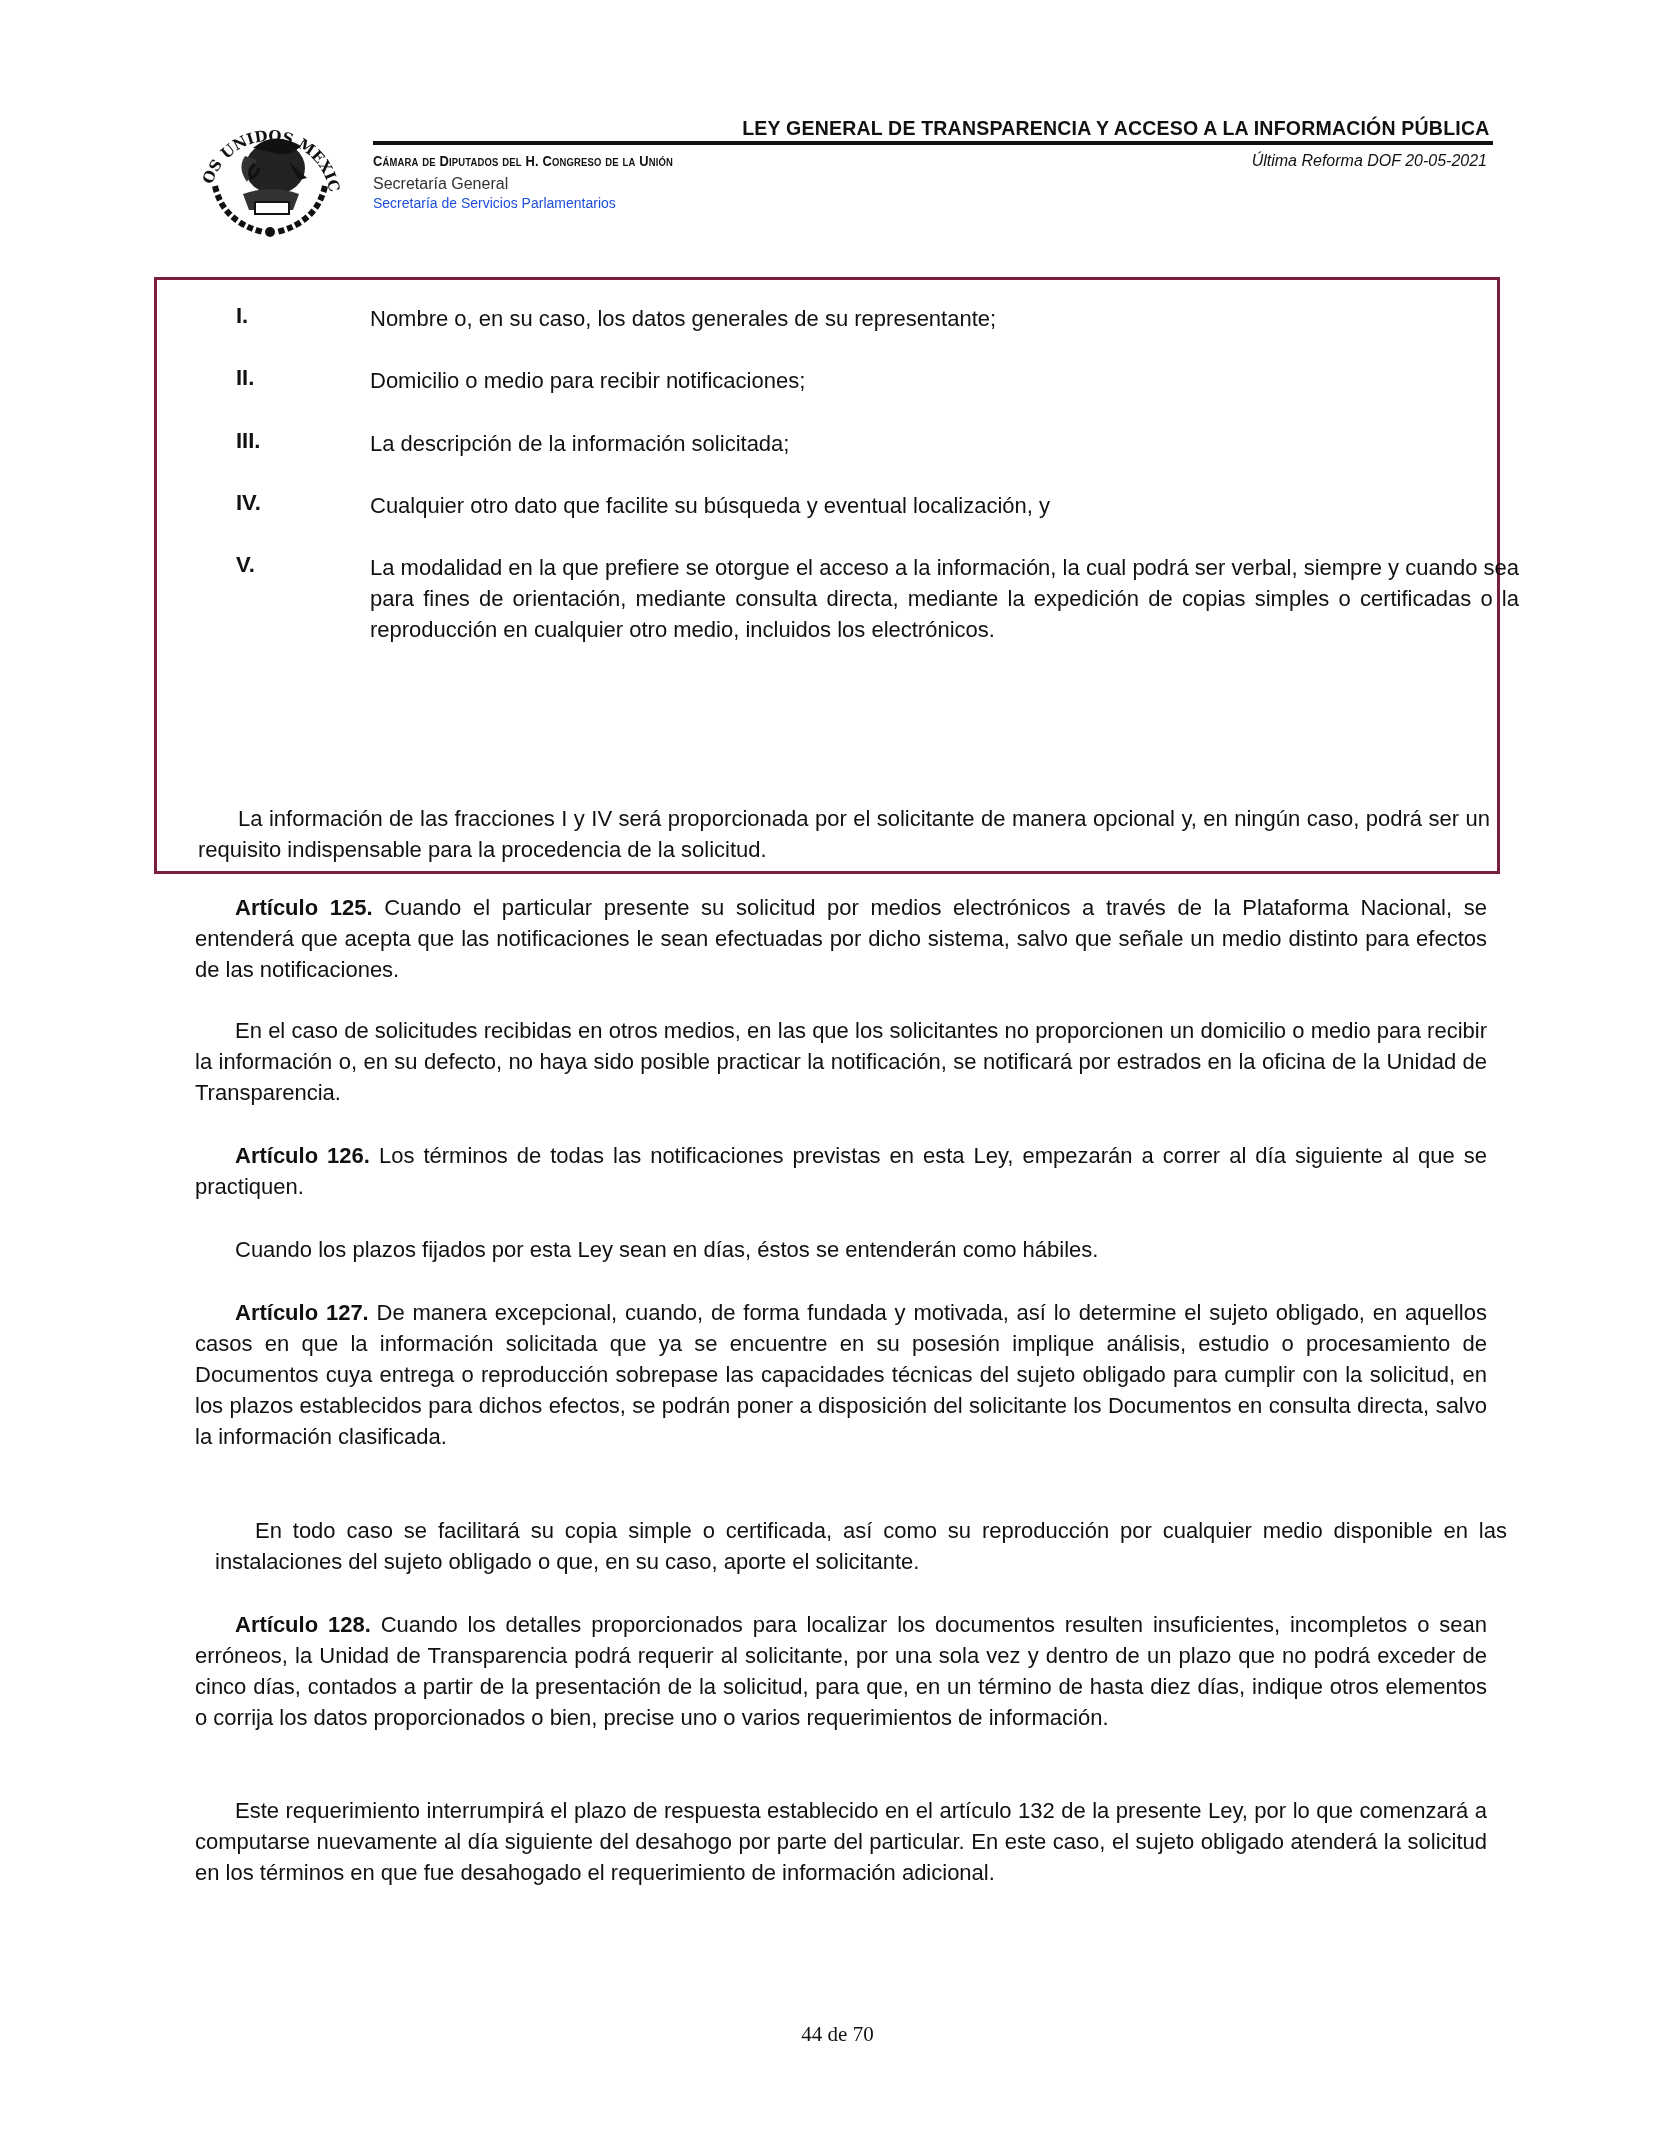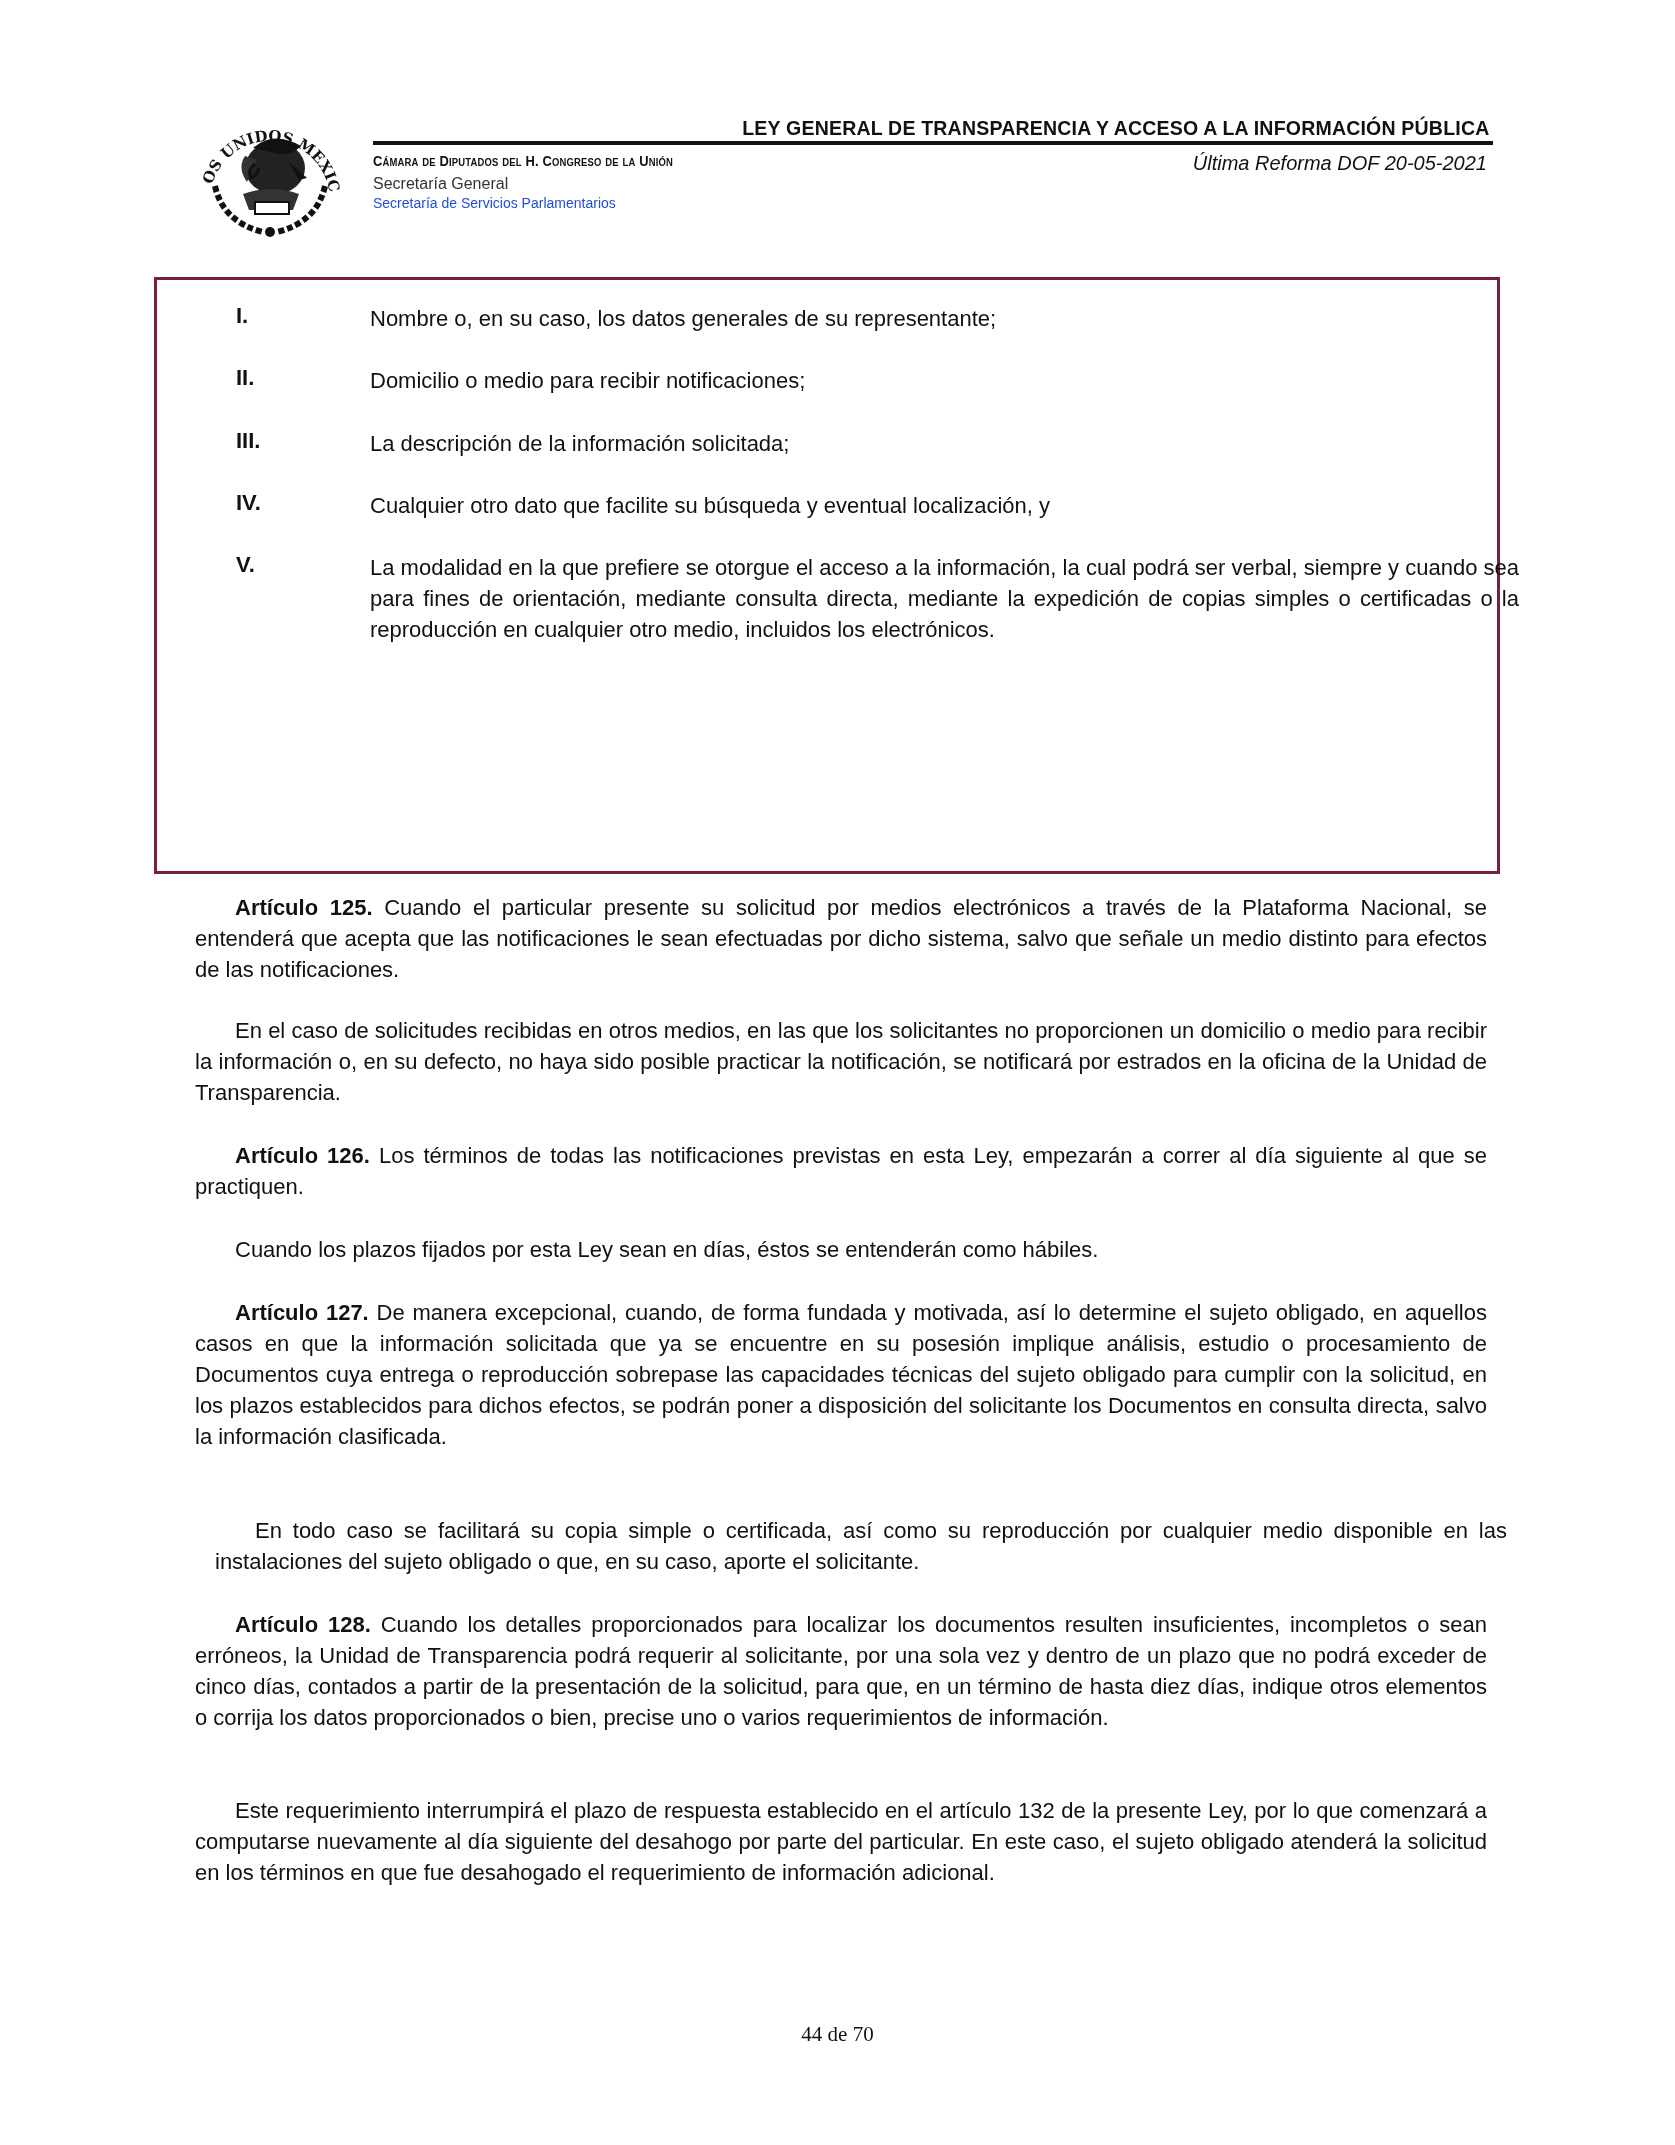--- a/index.html
+++ b/index.html
@@ -3,21 +3,21 @@
 <meta charset="utf-8">
 <style>
   html, body { margin: 0; padding: 0; background: #ffffff; }
   body { width: 1675px; height: 2145px; position: relative; overflow: hidden; color: #111; font-family: "Liberation Sans", sans-serif; }
   .seal { position: absolute; left: 193px; top: 98px; width: 154px; height: 146px; }
   .hdr-title { position: absolute; right: 186px; top: 116px; font-family: "Liberation Sans", sans-serif; font-weight: bold; font-size: 21px; letter-spacing: 0.2px; white-space: nowrap; transform: scaleX(0.93); transform-origin: right center; }
   .hdr-rule { position: absolute; left: 373px; top: 141px; width: 1120px; height: 4px; background: #111; }
   .hdr-chamber { position: absolute; left: 373px; top: 152px; font-size: 15px; font-weight: bold; font-variant: small-caps; white-space: nowrap; transform: scaleX(0.86); transform-origin: left center; letter-spacing: 0.2px; }
   .hdr-sec1 { position: absolute; left: 373px; top: 175px; font-size: 16px; color: #333; white-space: nowrap; }
   .hdr-sec2 { position: absolute; left: 373px; top: 195px; font-size: 14px; color: #1d4ed8; white-space: nowrap; }
-  .hdr-reform { position: absolute; right: 188px; top: 152px; font-size: 20px; font-style: italic; white-space: nowrap; }
+  .hdr-reform { position: absolute; right: 188px; top: 152px; font-size: 16px; font-style: italic; white-space: nowrap; }
 
   .box { position: absolute; left: 154px; top: 277px; width: 1340px; height: 591px; border: 3px solid #7a1f3d; box-sizing: content-box; }
 
   .item { position: absolute; left: 0; width: 100%; }
   .num { position: absolute; left: 79px; font-weight: bold; font-size: 22px; }
   .itxt { position: absolute; left: 178px; width: 1149px; font-size: 22px; line-height: 31px; text-align: justify; text-align-last: left; margin-left: 35px; }
 
   .para { position: absolute; left: 195px; width: 1292px; font-size: 22px; line-height: 31px; text-align: justify; text-indent: 40px; }
   .para.inbox { left: 41px; width: 1292px; }
   .para b { font-weight: bold; }
@@ -73,20 +73,21 @@
   </div>
   <div class="item" style="top: 210px;">
     <span class="num">IV.</span>
     <span class="itxt">Cualquier otro dato que facilite su búsqueda y eventual localización, y</span>
   </div>
   <div class="item" style="top: 272px;">
     <span class="num">V.</span>
     <span class="itxt">La modalidad en la que prefiere se otorgue el acceso a la información, la cual podrá ser verbal, siempre y cuando sea para fines de orientación, mediante consulta directa, mediante la expedición de copias simples o certificadas o la reproducción en cualquier otro medio, incluidos los electrónicos.</span>
   </div>
 
+  <div class="para inbox" style="top: 523px;">La información de las fracciones I y IV será proporcionada por el solicitante de manera opcional y, en ningún caso, podrá ser un requisito indispensable para la procedencia de la solicitud.</div>
 </div>
 
 <div class="para" style="top: 892px;">
   <b>Artículo 125.</b>
   <span>Cuando el particular presente su solicitud por medios electrónicos a través de la Plataforma Nacional, se entenderá que acepta que las notificaciones le sean efectuadas por dicho sistema, salvo que señale un medio distinto para efectos de las notificaciones.</span>
 </div>
 <div class="para" style="top: 1015px;">En el caso de solicitudes recibidas en otros medios, en las que los solicitantes no proporcionen un domicilio o medio para recibir la información o, en su defecto, no haya sido posible practicar la notificación, se notificará por estrados en la oficina de la Unidad de Transparencia.</div>
 
 <div class="para" style="top: 1140px;">
   <b>Artículo 126.</b>

